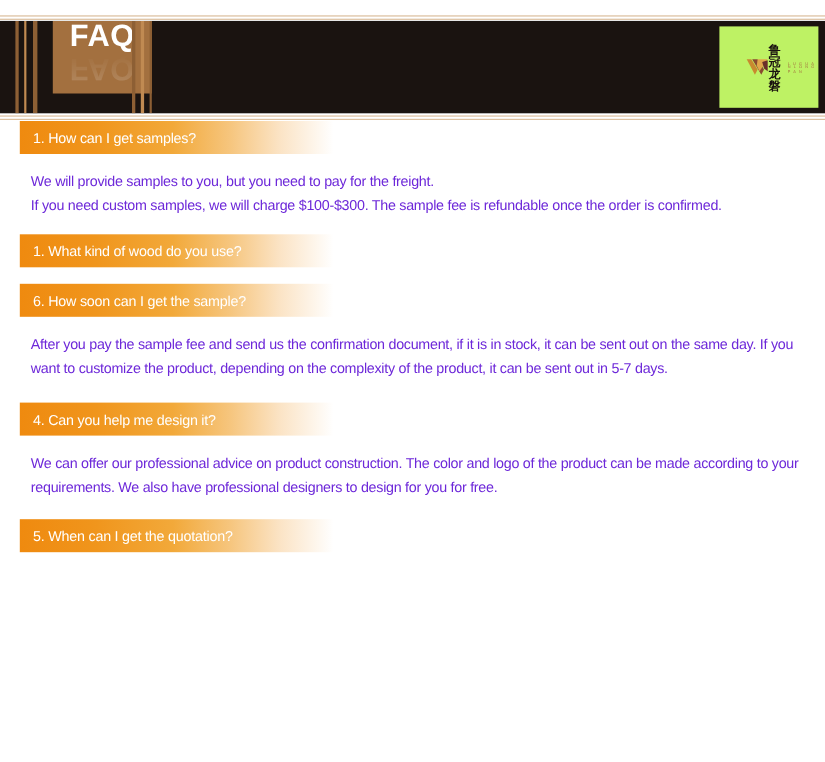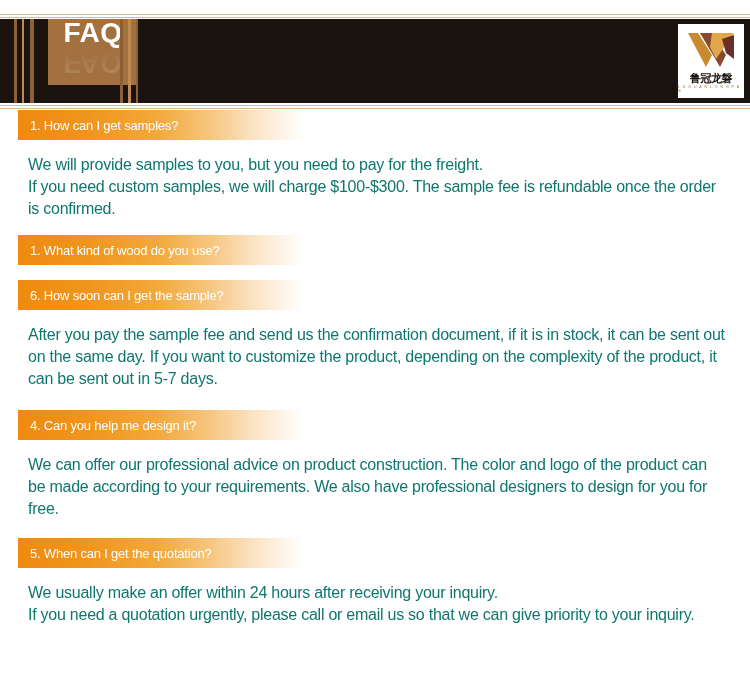--- a/index.html
+++ b/index.html
@@ -93,25 +93,26 @@
     font-family: "Liberation Sans", sans-serif;
   }
 
   
   .logo {
     position: absolute;
     right: 6px;
     top: 5px;
     width: 66px;
     height: 74px;
-    background: #ffffff;
+    background: #bef264;
     display: flex;
-    flex-direction: column;
+    flex-direction: row;
     align-items: center;
     justify-content: center;
+    padding-left: 24px;
   }
   .logo-mark { width: 50px; height: 42px; display:block; }
   .logo-cn {
     font-size: 11px;
     font-weight: bold;
     color: #1a1310;
     line-height: 1;
     margin-top: 2px;
     letter-spacing: -0.5px;
     font-family: "DejaVu Sans", sans-serif;
@@ -155,22 +156,22 @@
     font-weight: normal;
     padding-left: 12px;
     white-space: nowrap;
     letter-spacing: -0.2px;
     font-family: "Liberation Sans", sans-serif;
   }
 
   .a-text {
     margin: 14px 0 0 28px;
     width: 700px;
-    color: #0f766e;
-    font-size: 16px;
+    color: #6d28d9;
+    font-size: 13px;
     line-height: 22px;
     letter-spacing: -0.25px;
     font-family: "Liberation Sans", sans-serif;
   }
   .a-text .ln { display: block; white-space: normal; }
 
   .spacer-15 { height: 15px; }
   .spacer-18 { height: 18px; }
   .spacer-20 { height: 20px; }
 </style>
@@ -255,19 +256,15 @@
       <span class="ln">We can offer our professional advice on product construction. The color and logo of the product can be made according to your requirements. We also have professional designers to design for you for free.</span>
     </div>
   </div>
 
   <div class="spacer-18"></div>
 
   <div class="faq-item">
     <div class="q-bar">
       <span class="q-text">5. When can I get the quotation?</span>
     </div>
-    <div class="a-text">
-      <span class="ln">We usually make an offer within 24 hours after receiving your inquiry.</span>
-      <span class="ln">If you need a quotation urgently, please call or email us so that we can give priority to your inquiry.</span>
-    </div>
   </div>
 
 </div>
 
 </body></html>

